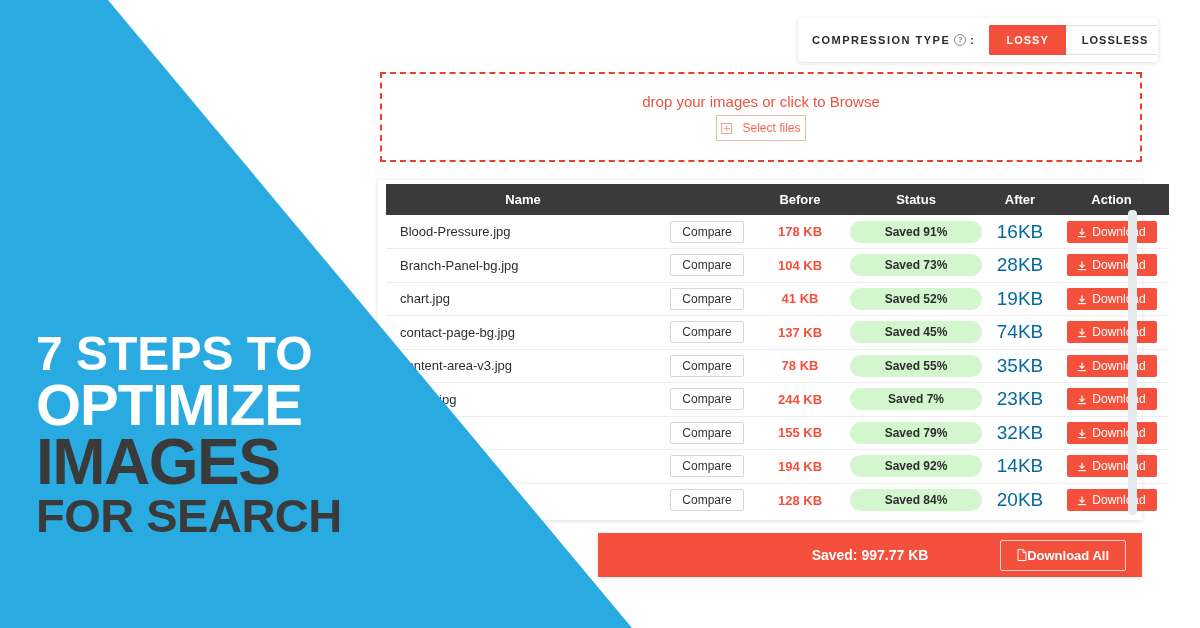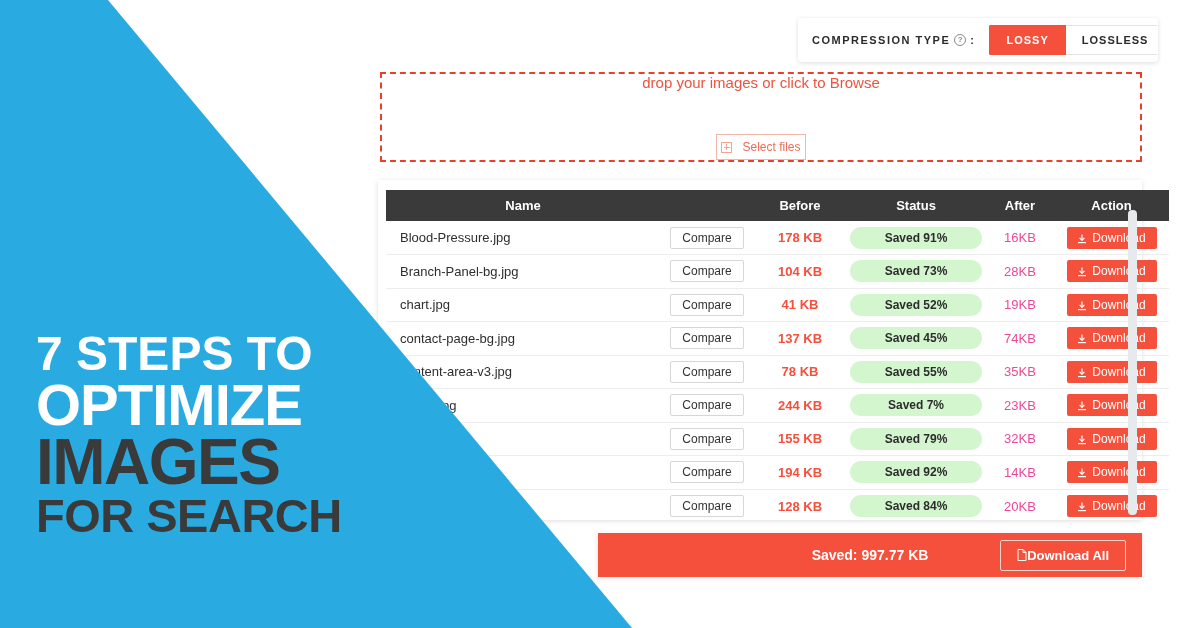--- a/index.html
+++ b/index.html
@@ -114,21 +114,21 @@
   .dropzone {
     position: absolute;
     left: 380px; top: 72px;
     width: 762px; height: 90px;
     border: 2px dashed #e8402a;
     background: #ffffff;
     z-index: 10;
     display: flex;
     flex-direction: column;
     align-items: center;
-    justify-content: space-between;
+    justify-content: center;
   }
   .dz-title {
     font-size: 15px;
     color: #ec5340;
     margin-bottom: 5px;
   }
   .dz-sub {
     font-size: 12px;
     color: #3d3d3d;
     margin-bottom: 9px;
@@ -161,21 +161,21 @@
   .table-card {
     position: absolute;
     left: 378px; top: 180px;
     width: 764px; height: 340px;
     background: #ffffff;
     box-shadow: 0 1px 5px rgba(0,0,0,0.13);
     z-index: 10;
   }
   .table-inner {
     position: absolute;
-    left: 8px; top: 10px;
+    left: 8px; top: 4px;
     width: 744px;
   }
   thead th {
     background: #3a3a3a;
     color: #ffffff;
     font-size: 13px;
     font-weight: bold;
     padding: 8px 0;
     text-align: center;
   }
@@ -220,21 +220,21 @@
     display: inline-block;
     background: #d4f6cf;
     color: #2c2c2c;
     font-size: 12px;
     font-weight: bold;
     border-radius: 11px;
     padding: 4px 0;
     width: 132px;
     text-align: center;
   }
-  .after-val { font-size: 13px; color: #ec4899; }
+  .after-val { font-size: 19px; color: #0369a1; }
   .dl-btn {
     display: inline-flex;
     align-items: center;
     justify-content: center;
     gap: 5px;
     background: #f4503c;
     color: #ffffff;
     font-size: 12px;
     border-radius: 2px;
     width: 90px;

